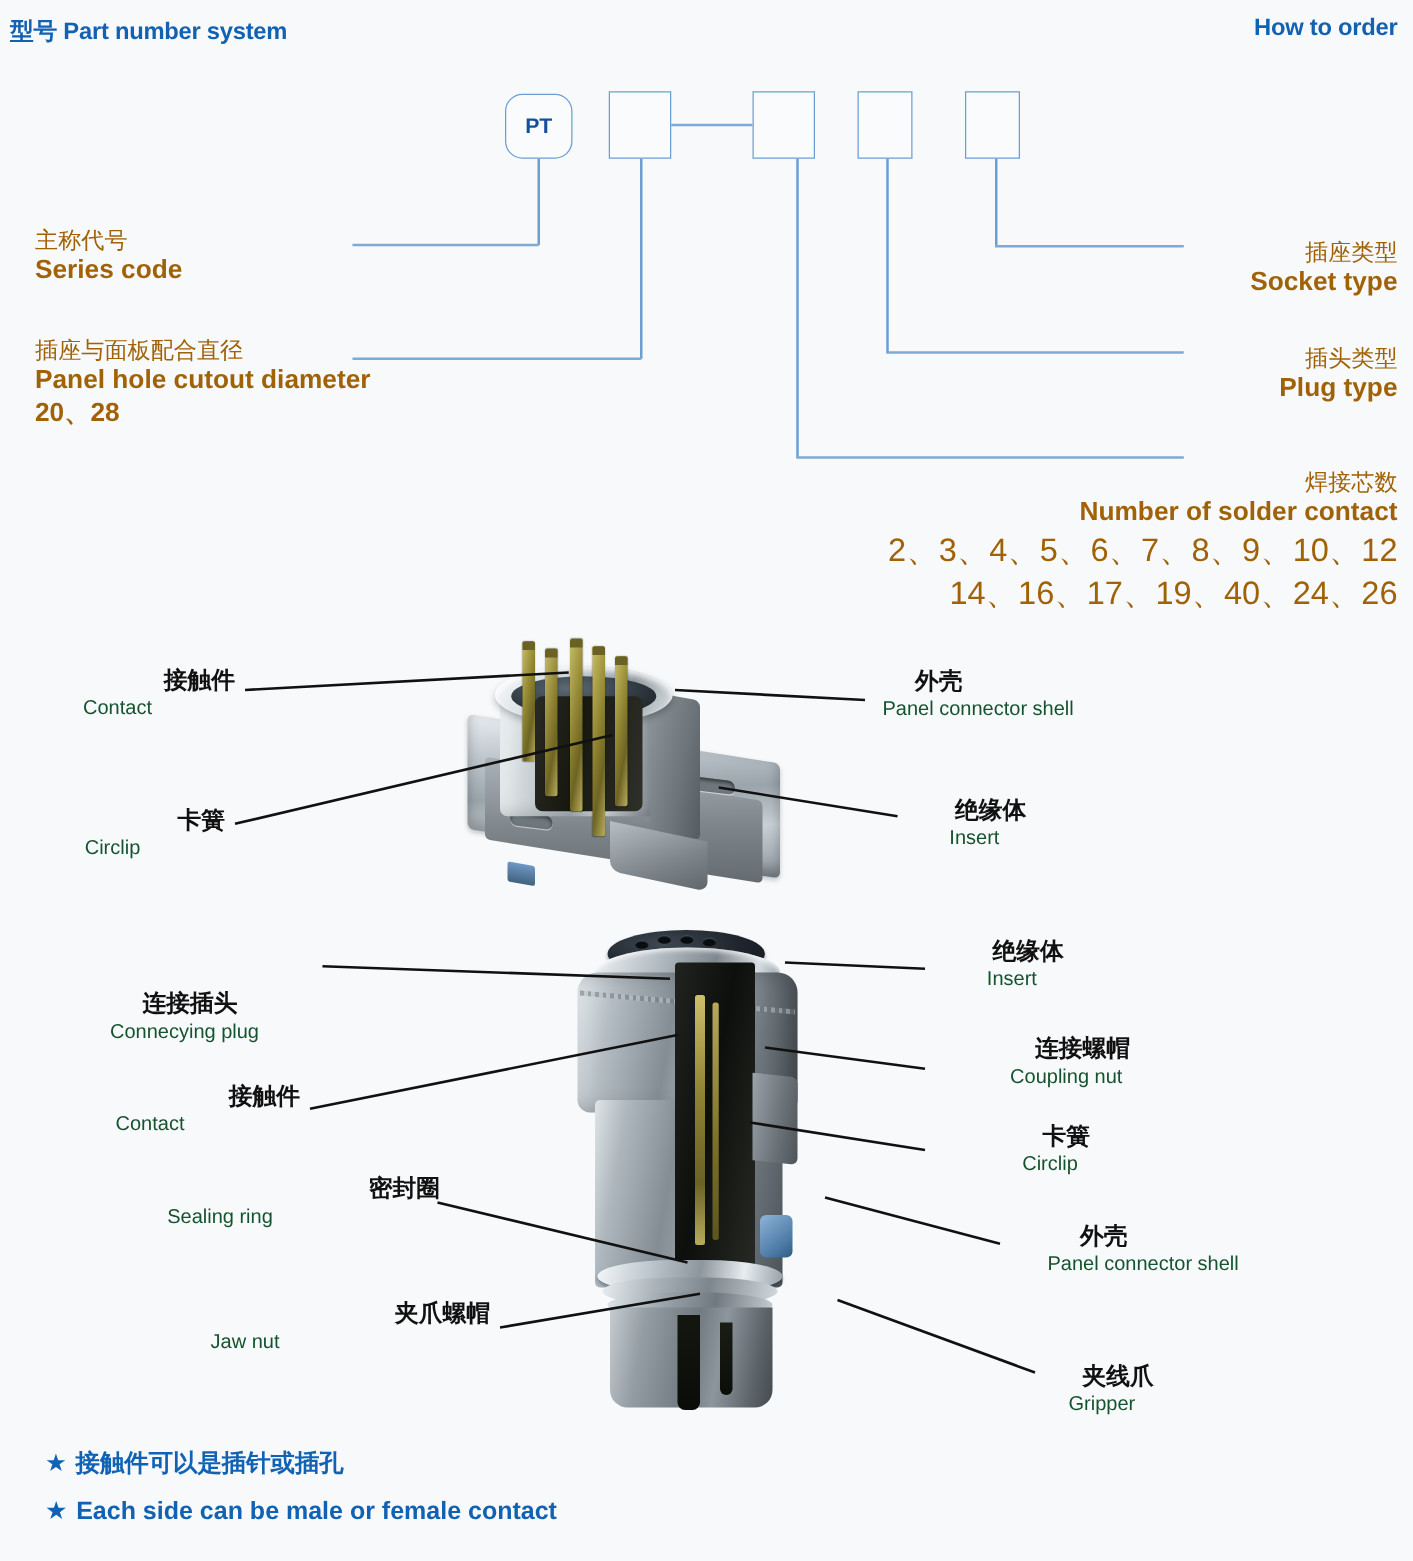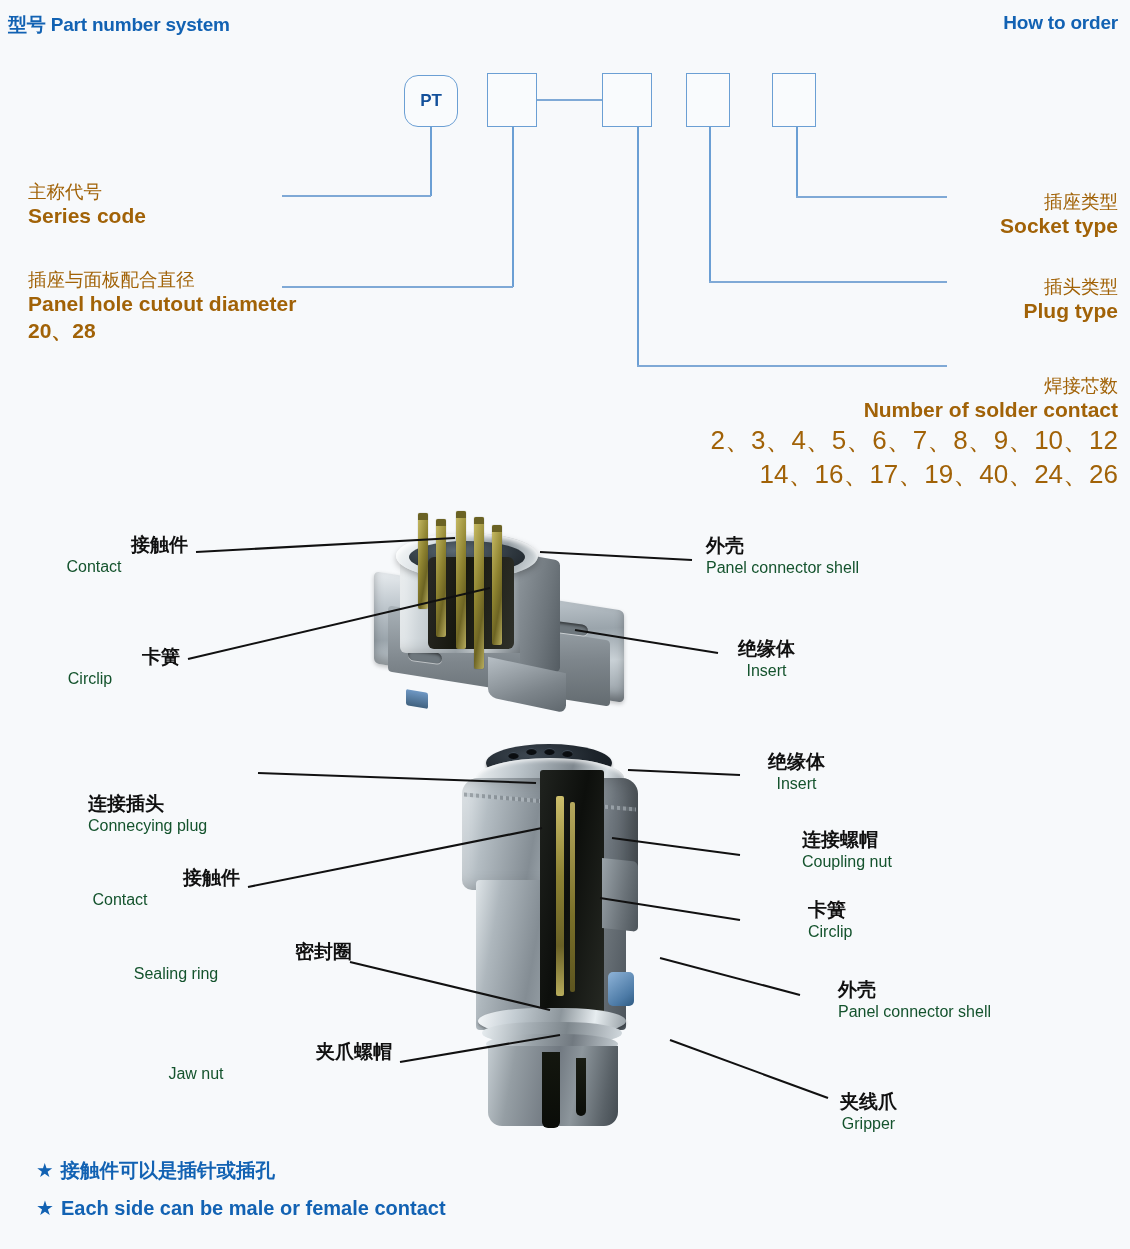--- a/index.html
+++ b/index.html
@@ -30,21 +30,21 @@
 
   
   .lbl{position:absolute;white-space:nowrap;line-height:1.26;font-size:19px;color:#a16207;}
   .lbl .cn{font-size:18.5px;}
   .lbl .en{font-size:21px;font-weight:bold;}
   .lbl.r{text-align:right;}
   .numlist{font-size:26px;line-height:1.3;white-space:nowrap;}
 
   
   .co{position:absolute;white-space:nowrap;line-height:1.25;}
-  .co .cn{display:block;font-size:19px;font-weight:bold;color:#111;}
+  .co .cn{display:block;font-size:19px;font-weight:bold;color:#111;padding-left:26px;}
   .co .en{display:block;font-size:16px;color:#14532d;text-align:center;}
   .co.r{text-align:right;}
 
   
   svg.leaders{position:absolute;left:0;top:0;width:1130px;height:1249px;pointer-events:none;}
 
   
   .note{position:absolute;left:36px;font-weight:bold;color:#1262b3;white-space:nowrap;}
   .note .star{color:#1262b3;margin-right:7px;}
   .note1{top:1157px;font-size:19.5px;}

